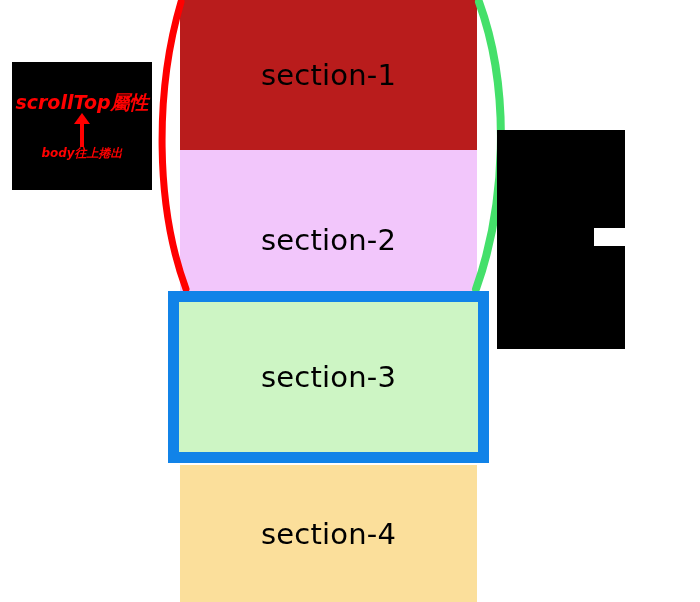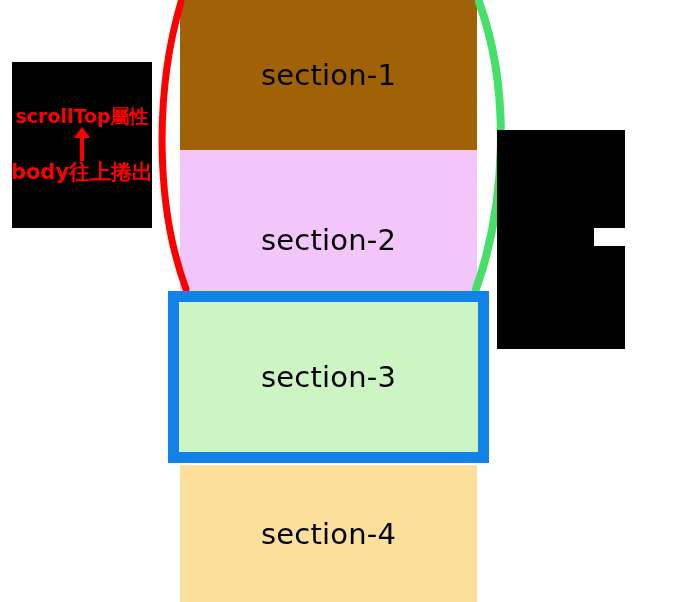--- a/index.html
+++ b/index.html
@@ -76,33 +76,34 @@
     box-sizing: border-box;
     display: flex;
     flex-direction: column;
     align-items: center;
     justify-content: center;
   }
   #scrolltop-note {
     left: 12px;
     top: 62px;
     width: 140px;
-    height: 166px;
+    height: 128px;
     padding: 16px 2px;
+    font-style: italic;
   }
   .note-line {
     color: #ff0000;
     font-size: 19px;
     font-weight: bold;
     line-height: 1.12;
     white-space: nowrap;
     font-family: "DejaVu Sans", "Liberation Sans", sans-serif;
   }
   .note-line.small {
-    font-size: 21px;
+    font-size: 12px;
   }
   #note-arrow {
     width: 100%;
     height: 34px;
     position: relative;
   }
   #note-arrow .shaft {
     position: absolute;
     left: 50%;
     top: 8px;
@@ -157,21 +158,21 @@
     width: 76px;
     height: 18px;
     background: #ffffff;
   }
 </style>
 </head>
 <body>
 
 <div id="canvas">
 
-  <div class="section" id="section-1" style="background:#a16207;">
+  <div class="section" id="section-1" style="background:#b91c1c;">
     <span class="section-label">section-1</span>
   </div>
 
   <div class="section" id="section-2" style="background:#f2c6fb;">
     <span class="section-label">section-2</span>
   </div>
 
   <div id="section-3-fill" style="background:#cdf5c4;">
     <span class="section-label">section-3</span>
   </div>

